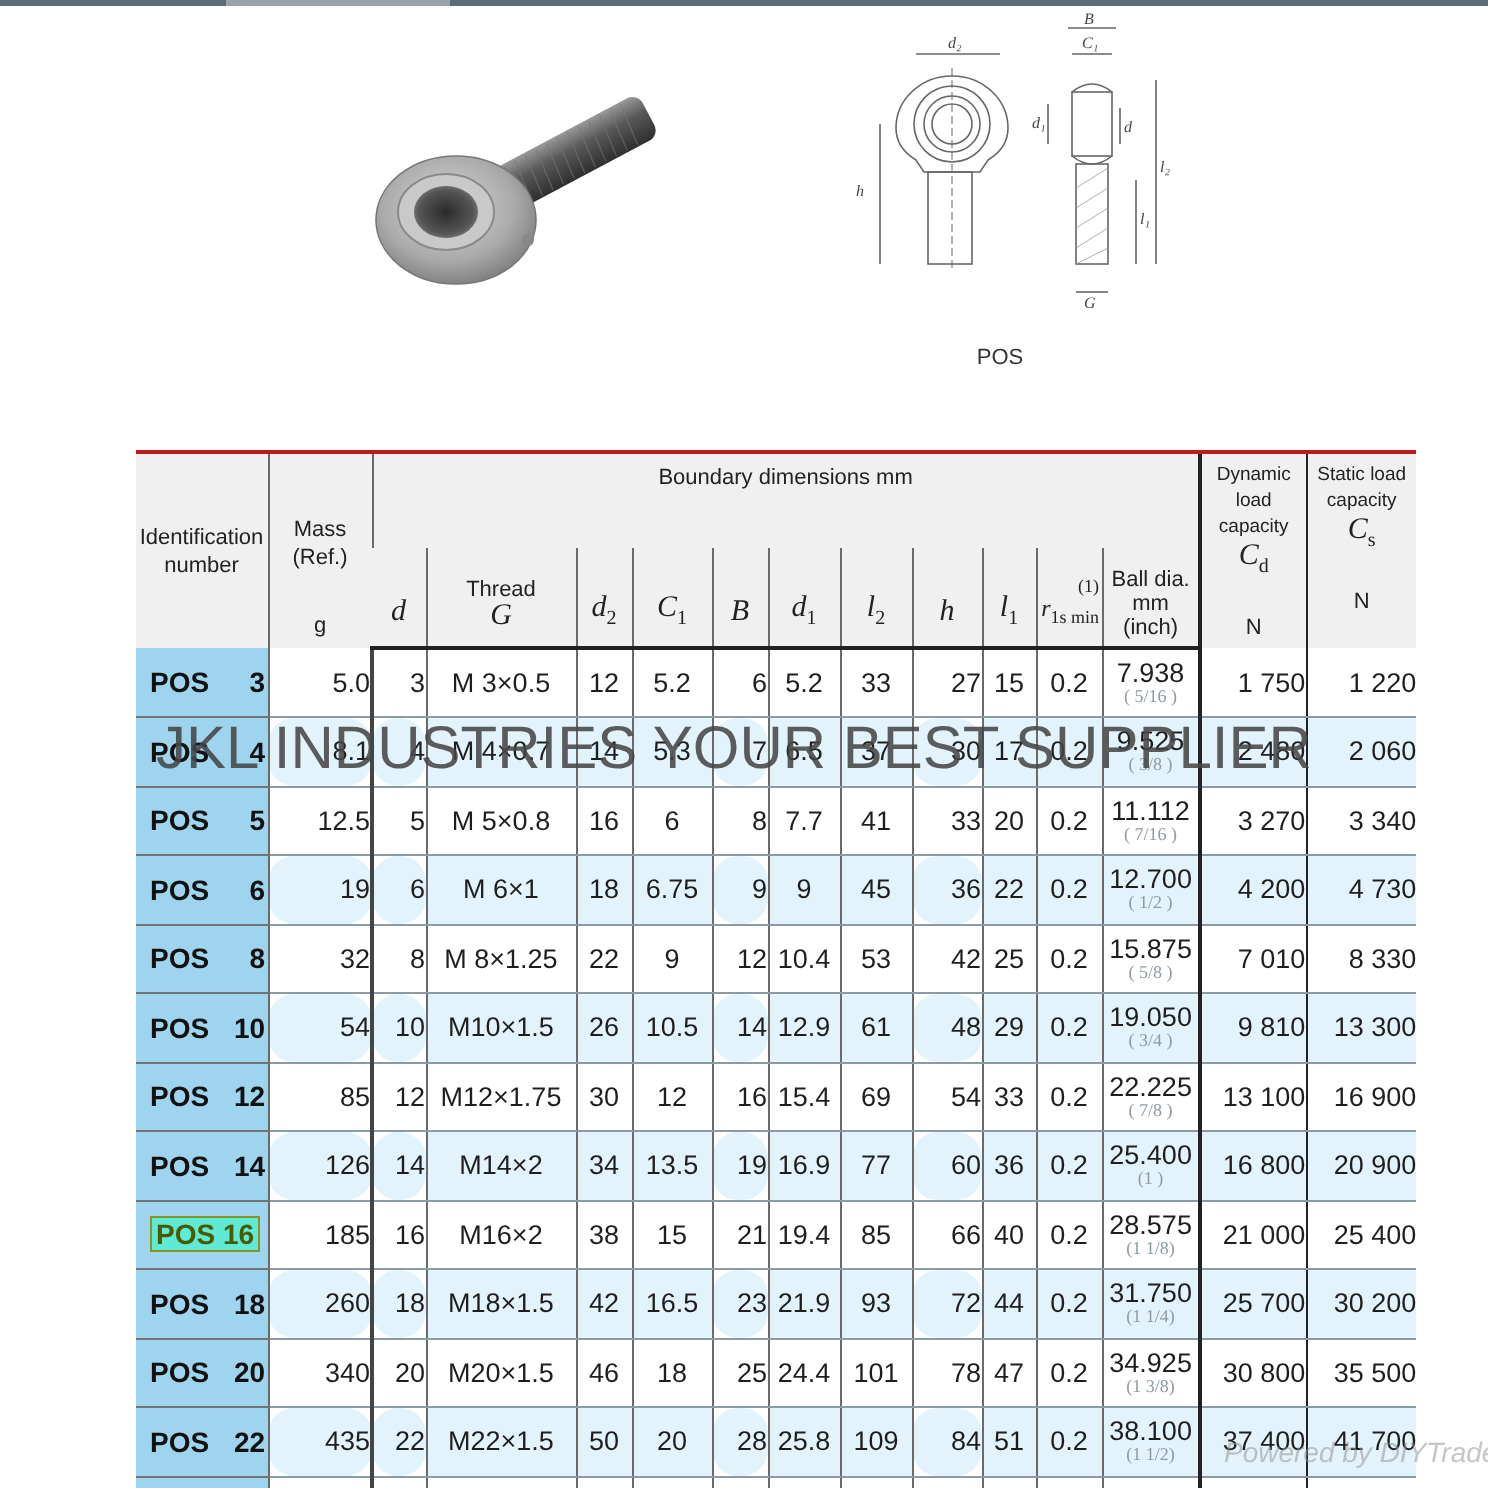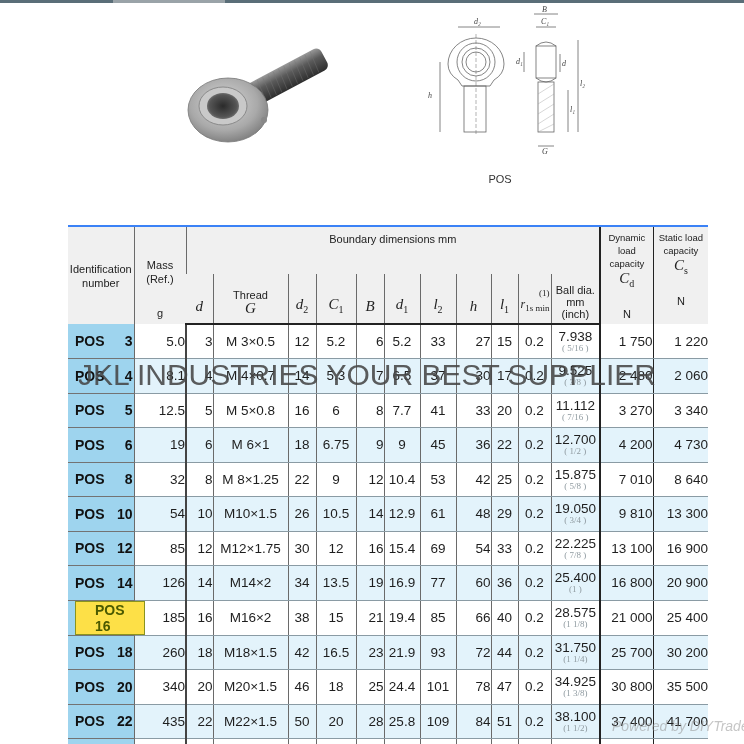--- a/index.html
+++ b/index.html
@@ -10,21 +10,21 @@
   .topbar .seg { position: absolute; left: 113px; width: 112px; top: 0; height: 3px; background: #9aa3a8; }
 
   .photo { position: absolute; left: 180px; top: 40px; width: 160px; height: 115px; }
   .diagram { position: absolute; left: 418px; top: 4px; width: 170px; height: 150px; }
   .diagram-caption { position: absolute; left: 480px; top: 173px; width: 40px; text-align: center; font-size: 11px; color: #333; }
 
   table.spec { position: absolute; left: 68px; top: 225px; width: 640px; border-collapse: collapse; table-layout: fixed; font-size: 13.5px; }
   table.spec th, table.spec td { border-left: 1px solid #6a6a6a; padding: 0; }
   table.spec tr > :first-child { border-left: none; }
   table.spec thead th { background: #f0f0f0; font-weight: normal; color: #222; vertical-align: bottom; }
-  table.spec thead tr.r1 th { border-top: 2px solid #3b82f6; }
+  table.spec thead tr.r1 th { border-top: 2px solid #b91c1c; }
   table.spec thead tr.r2 th { border-bottom: 2px solid #222; }
   .h-id { font-size: 11px; vertical-align: middle !important; text-align: center; line-height: 14px; }
   .h-mass { font-size: 11px; text-align: center; line-height: 14px; }
   .h-mass .unit { display: block; margin-top: 20px; padding-bottom: 4px; }
   .h-bd { font-size: 11px; text-align: center; vertical-align: top !important; padding-top: 6px !important; height: 40px; }
   .h-cap { font-size: 9.5px; text-align: center; line-height: 13px; vertical-align: top !important; padding-top: 4px !important; }
   .h-cap .sym { display: block; font-family: "Liberation Serif", serif; font-style: italic; font-size: 15px; margin-top: 2px; }
   .h-cap .sym sub { font-style: normal; font-size: 10px; }
   .h-cap .unit { display: block; font-size: 11px; margin-top: 18px; padding-bottom: 3px; }
   .h-sym { font-family: "Liberation Serif", serif; font-style: italic; font-size: 15px; text-align: center; padding-bottom: 8px !important; height: 42px; }
@@ -34,22 +34,22 @@
   .h-r { font-family: "Liberation Serif", serif; font-size: 12px; text-align: right; padding-right: 1px !important; padding-bottom: 9px !important; line-height: 11px; }
   .h-r .note { font-style: normal; font-size: 9px; }
   .h-r i sub { font-size: 9px; font-style: normal; }
   .h-ball { font-size: 11px; text-align: center; line-height: 12px; padding-bottom: 3px !important; }
 
   table.spec tbody td { height: 34.5px; vertical-align: middle; border-bottom: 1px solid #8a9ba4; }
   table.spec tbody tr:nth-child(odd) td { background: #ffffff; }
   table.spec tbody tr:nth-child(even) td { background: #e3f3fb; }
   table.spec tbody td.id { background: #9ed4ee !important; font-weight: bold; font-size: 14px; padding-left: 7px; color: #111; border-bottom: 1px solid #737373; }
   table.spec tbody td.id .num { display: inline-block; width: 28px; text-align: right; }
-  .id-hl { display: inline-block; background: #fde047; border: 1px solid #8a9320; padding: 0 19px; color: #4b5a00; }
-  td.r { text-align: right; padding-right: 5px; }
+  .id-hl { display: inline-block; background: #5eead4; border: 1px solid #8a9320; padding: 0 2px; color: #4b5a00; }
+  td.r { text-align: right; padding-right: 5px; border-radius: 13px; }
   td.c { text-align: center; }
   td.l { text-align: center; padding-left: 4px; }
   td.ball { text-align: center; font-size: 13.5px; line-height: 13px; padding-top: 2px; }
   td.ball .inch { display: block; font-size: 9px; color: #8f9aa0; font-family: "Liberation Serif", serif; line-height: 10px; }
   td.cap { text-align: right; padding-right: 6px; }
   .thick-left { border-left: 2px solid #444 !important; }
   .thicker-left { border-left: 2px solid #222 !important; }
 
   .watermark { position: absolute; left: 78px; top: 358px; font-size: 30px; color: rgba(70,70,70,0.88); letter-spacing: 0px; white-space: nowrap; pointer-events: none; font-family: "Liberation Sans", sans-serif; }
   .powered { position: absolute; left: 612px; top: 718px; font-size: 14px; color: rgba(150,150,150,0.55); font-style: italic; white-space: nowrap; }
@@ -286,21 +286,21 @@
         <td class="c">22</td>
         <td class="l">9</td>
         <td class="r">12</td>
         <td class="c">10.4</td>
         <td class="c">53</td>
         <td class="r">42</td>
         <td class="c">25</td>
         <td class="c">0.2</td>
         <td class="ball"><span>15.875</span><span class="inch">( 5/8 )</span></td>
         <td class="cap thicker-left">7 010</td>
-        <td class="cap" style="border-left: 1px solid rgb(34, 34, 34);">8 640</td>
+        <td class="cap" style="border-left: 1px solid rgb(34, 34, 34);">8 330</td>
       </tr>
       <tr>
         <td class="id"><span>POS</span><span class="num">10</span></td>
         <td class="r">54</td>
         <td class="r thick-left">10</td>
         <td class="l">M10×1.5</td>
         <td class="c">26</td>
         <td class="l">10.5</td>
         <td class="r">14</td>
         <td class="c">12.9</td>

